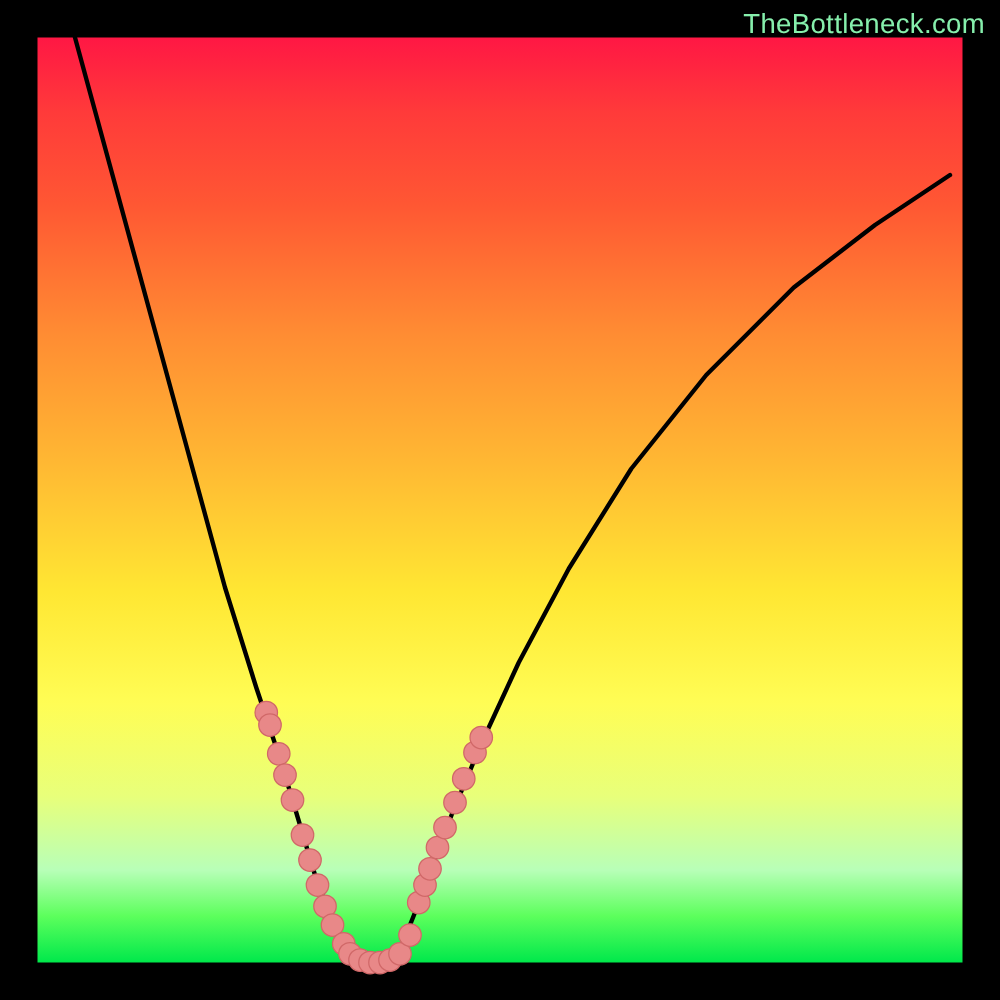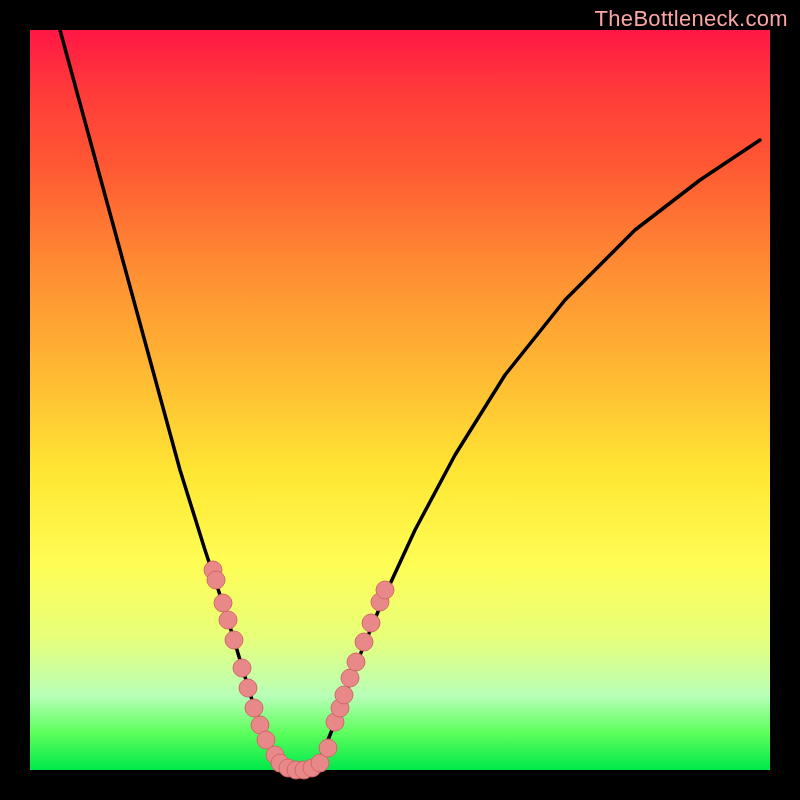--- a/index.html
+++ b/index.html
@@ -21,21 +21,21 @@
       #fffd55 72%,
       #e8ff7a 82%,
       #b8ffb8 90%,
       #5cff5c 95%,
       #00e84b 100%);
   }
   .watermark {
     position: absolute;
     top: 6px;
     right: 12px;
-    color: #fca5a5;
+    color: #86efac;
     font-size: 22px;
     font-family: Arial, sans-serif;
     letter-spacing: 0.3px;
     z-index: 10;
   }
   svg.curves {
     position: absolute;
     left: 0;
     top: 0;
     width: 740px;

